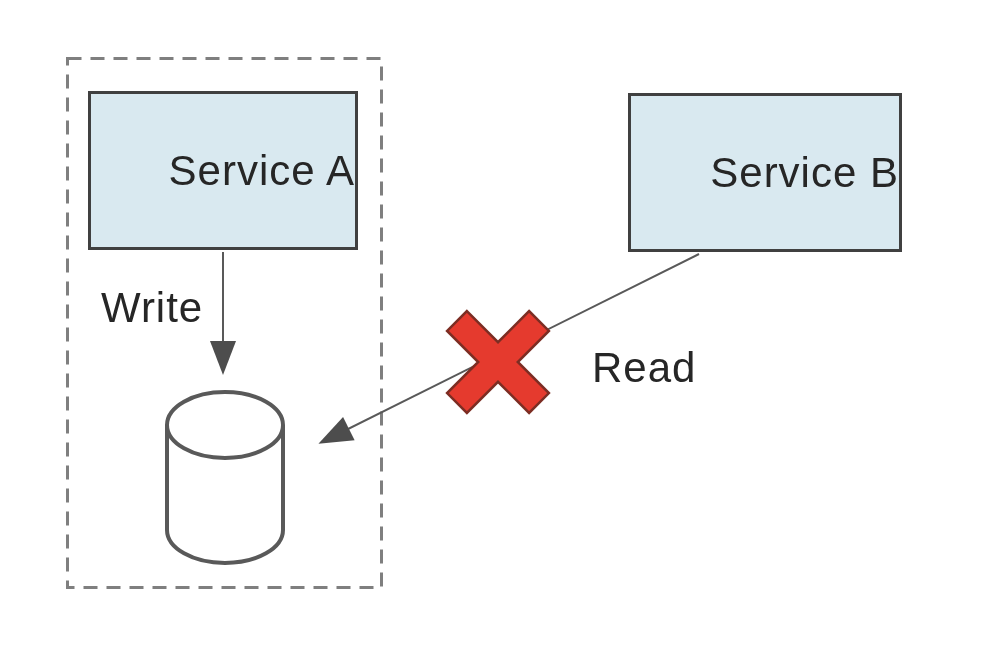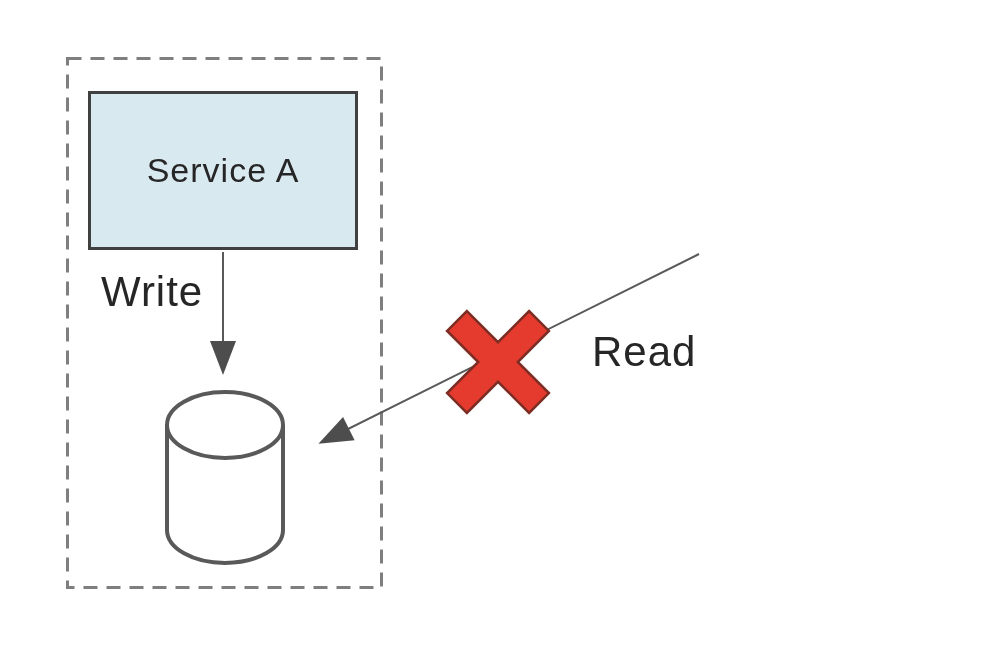--- a/index.html
+++ b/index.html
@@ -58,33 +58,34 @@
     stroke-width: 2.5;
     stroke-linejoin: miter;
   }
   .node {
     position: absolute;
     box-sizing: border-box;
     background: var(--color-node_fill);
     border: 3px solid var(--color-node_border);
     display: flex;
     align-items: center;
-    justify-content: center;
-    font-size: 34px;
+    justify-content: flex-end;
+    font-size: 42px;
     color: var(--color-text);
     letter-spacing: 1px;
   }
   #svcA { left: 88px;  top: 91px; width: 270px; height: 159px; }
   #svcB { left: 628px; top: 93px; width: 274px; height: 159px; }
   .edge-label {
     position: absolute;
     font-size: 42px;
     color: var(--color-text);
     letter-spacing: 1px;
     white-space: nowrap;
+    margin-top: 16px;
   }
   #writeLbl { left: 101px; top: 268px; }
   #readLbl  { left: 592px; top: 328px; }
 </style>
 </head>
 <body>
 
 <div class="canvas">
 
   <svg width="1000" height="669" viewBox="0 0 1000 669">
@@ -105,17 +106,20 @@
       <ellipse class="db-shape" cx="225" cy="425" rx="58" ry="33"></ellipse>
     </g>
 
     <path class="redx-shape" transform="translate(498,362) rotate(45)" d="M -58,-14 L -14,-14 L -14,-58 L 14,-58 L 14,-14 L 58,-14 L 58,14 L 14,14 L 14,58 L -14,58 L -14,14 L -58,14 Z"></path>
   </svg>
 
   <div class="node" id="svcA">
     <span>Service A</span>
   </div>
 
+  <div class="node" id="svcB">
+    <span>Service B</span>
+  </div>
 
   <div class="edge-label" id="writeLbl">Write</div>
   <div class="edge-label" id="readLbl">Read</div>
 
 </div>
 
 </body></html>

